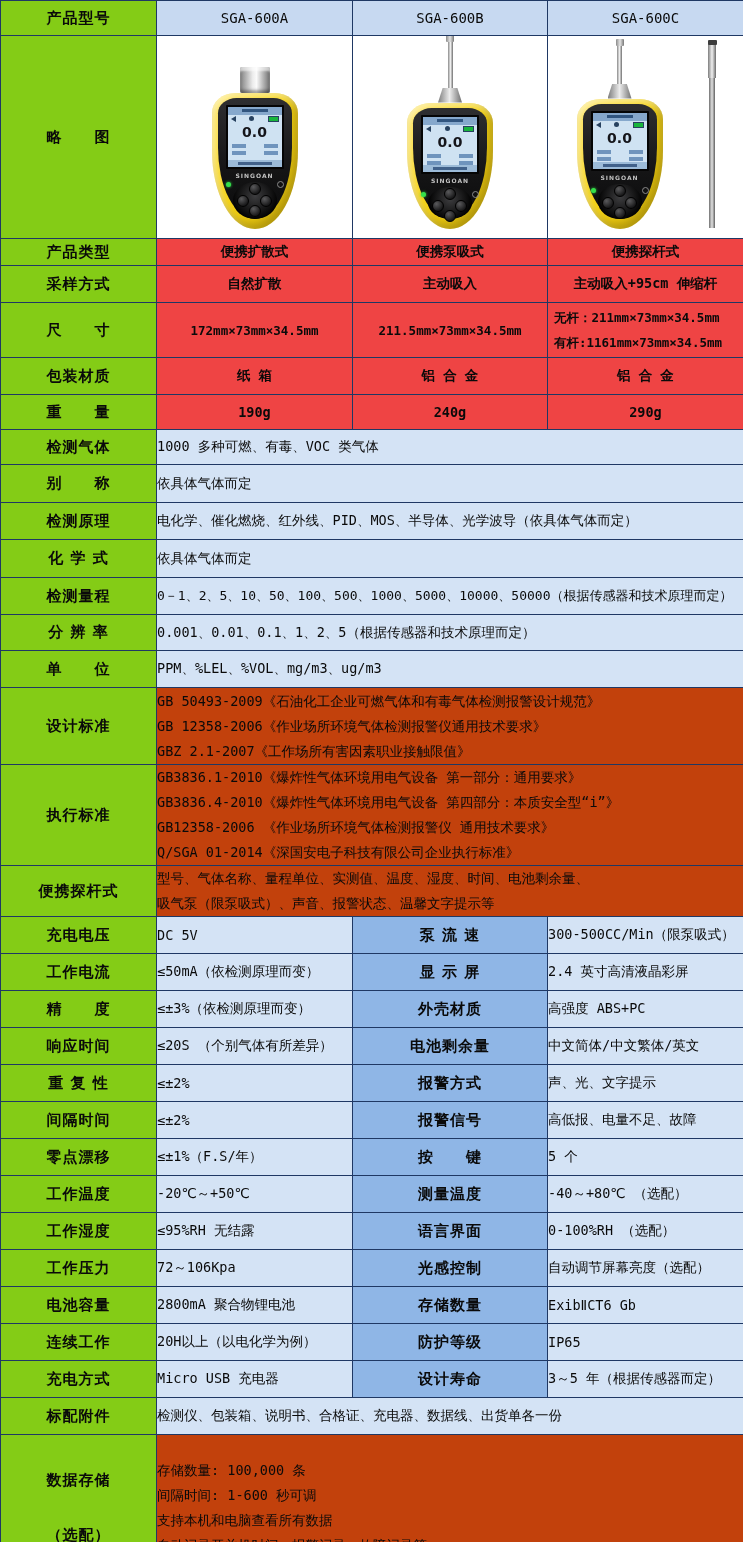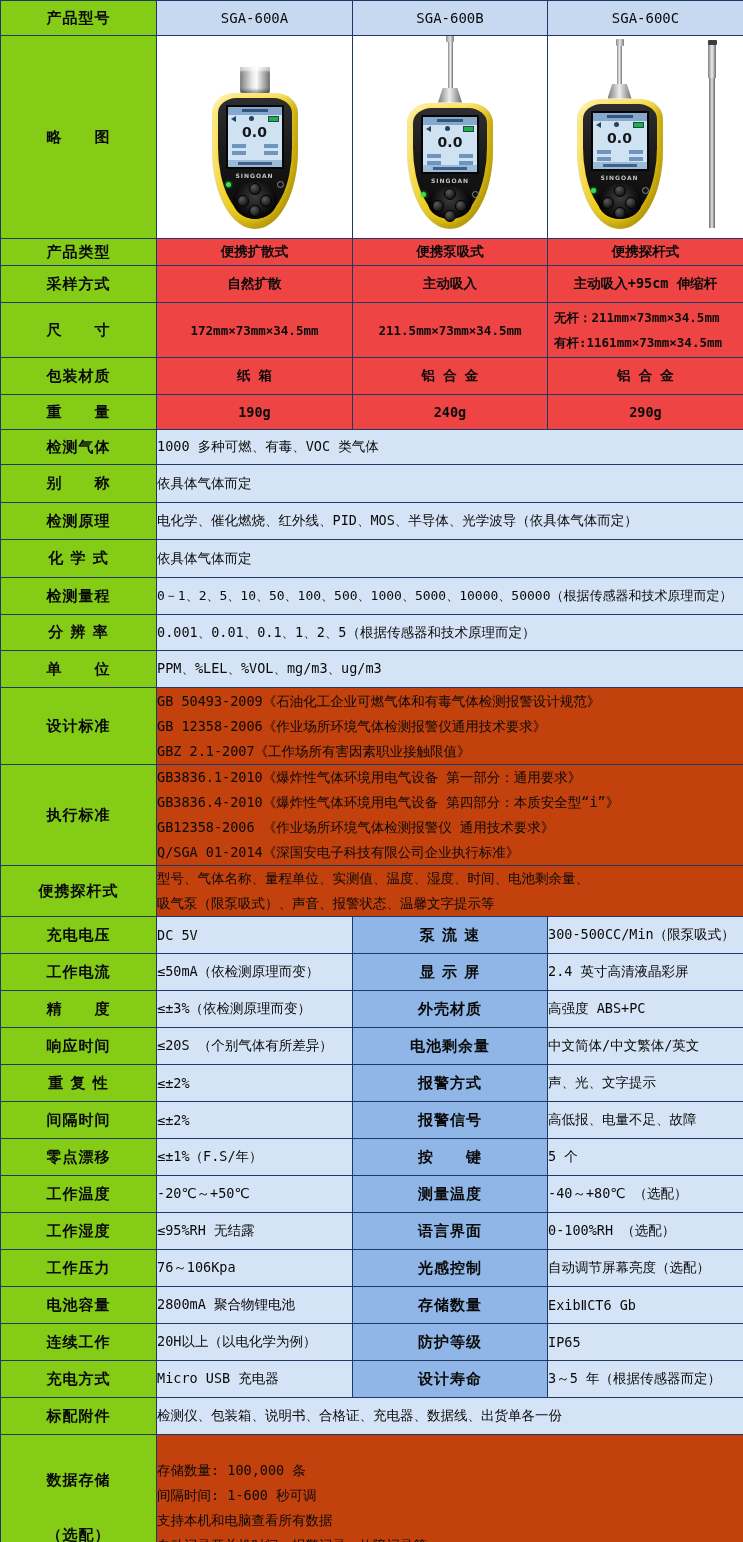--- a/index.html
+++ b/index.html
@@ -384,21 +384,21 @@
 
   <tr style="height:37px">
     <td class="lbl">工作湿度</td>
     <td class="dv">≤95%RH 无结露</td>
     <td class="lbl lbl2">语言界面</td>
     <td class="dv">0-100%RH （选配）</td>
   </tr>
 
   <tr style="height:37px">
     <td class="lbl">工作压力</td>
-    <td class="dv">76～106Kpa</td>
+    <td class="dv">72～106Kpa</td>
     <td class="lbl lbl2">光感控制</td>
     <td class="dv">自动调节屏幕亮度（选配）</td>
   </tr>
 
   <tr style="height:37px">
     <td class="lbl">电池容量</td>
     <td class="dv">2800mA 聚合物锂电池</td>
     <td class="lbl lbl2">存储数量</td>
     <td class="dv">ExibⅡCT6 Gb</td>
   </tr>

